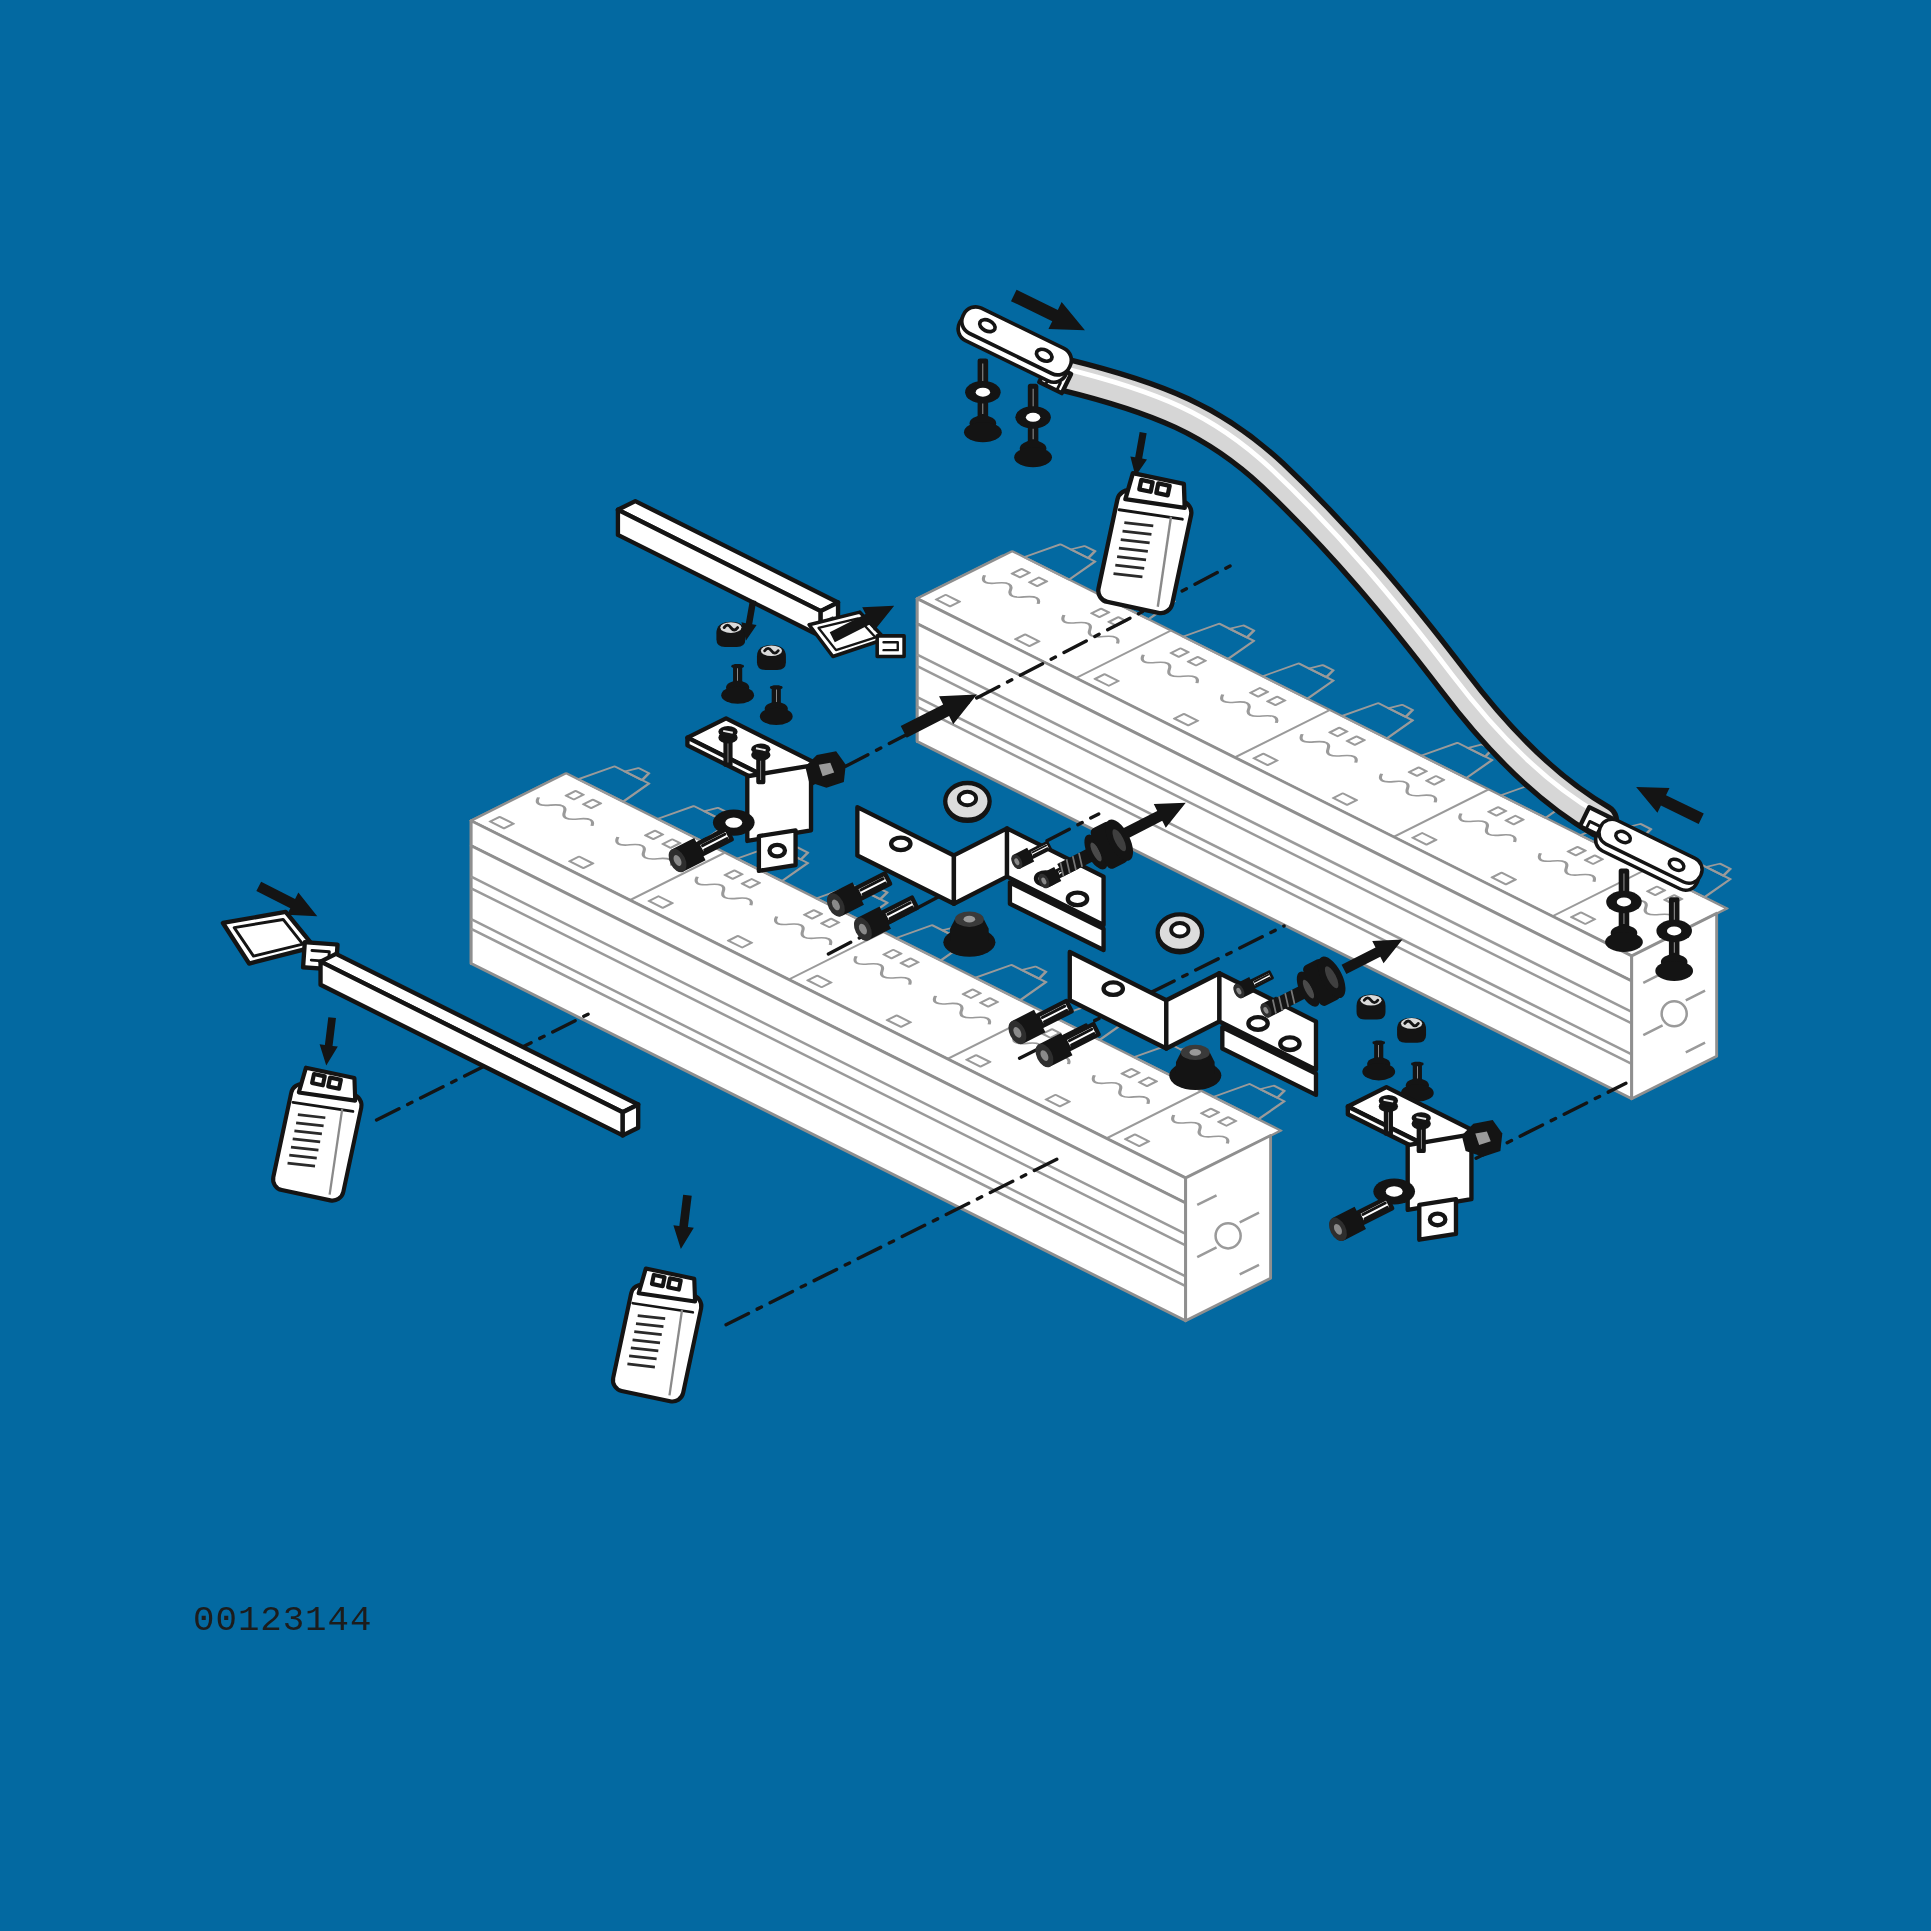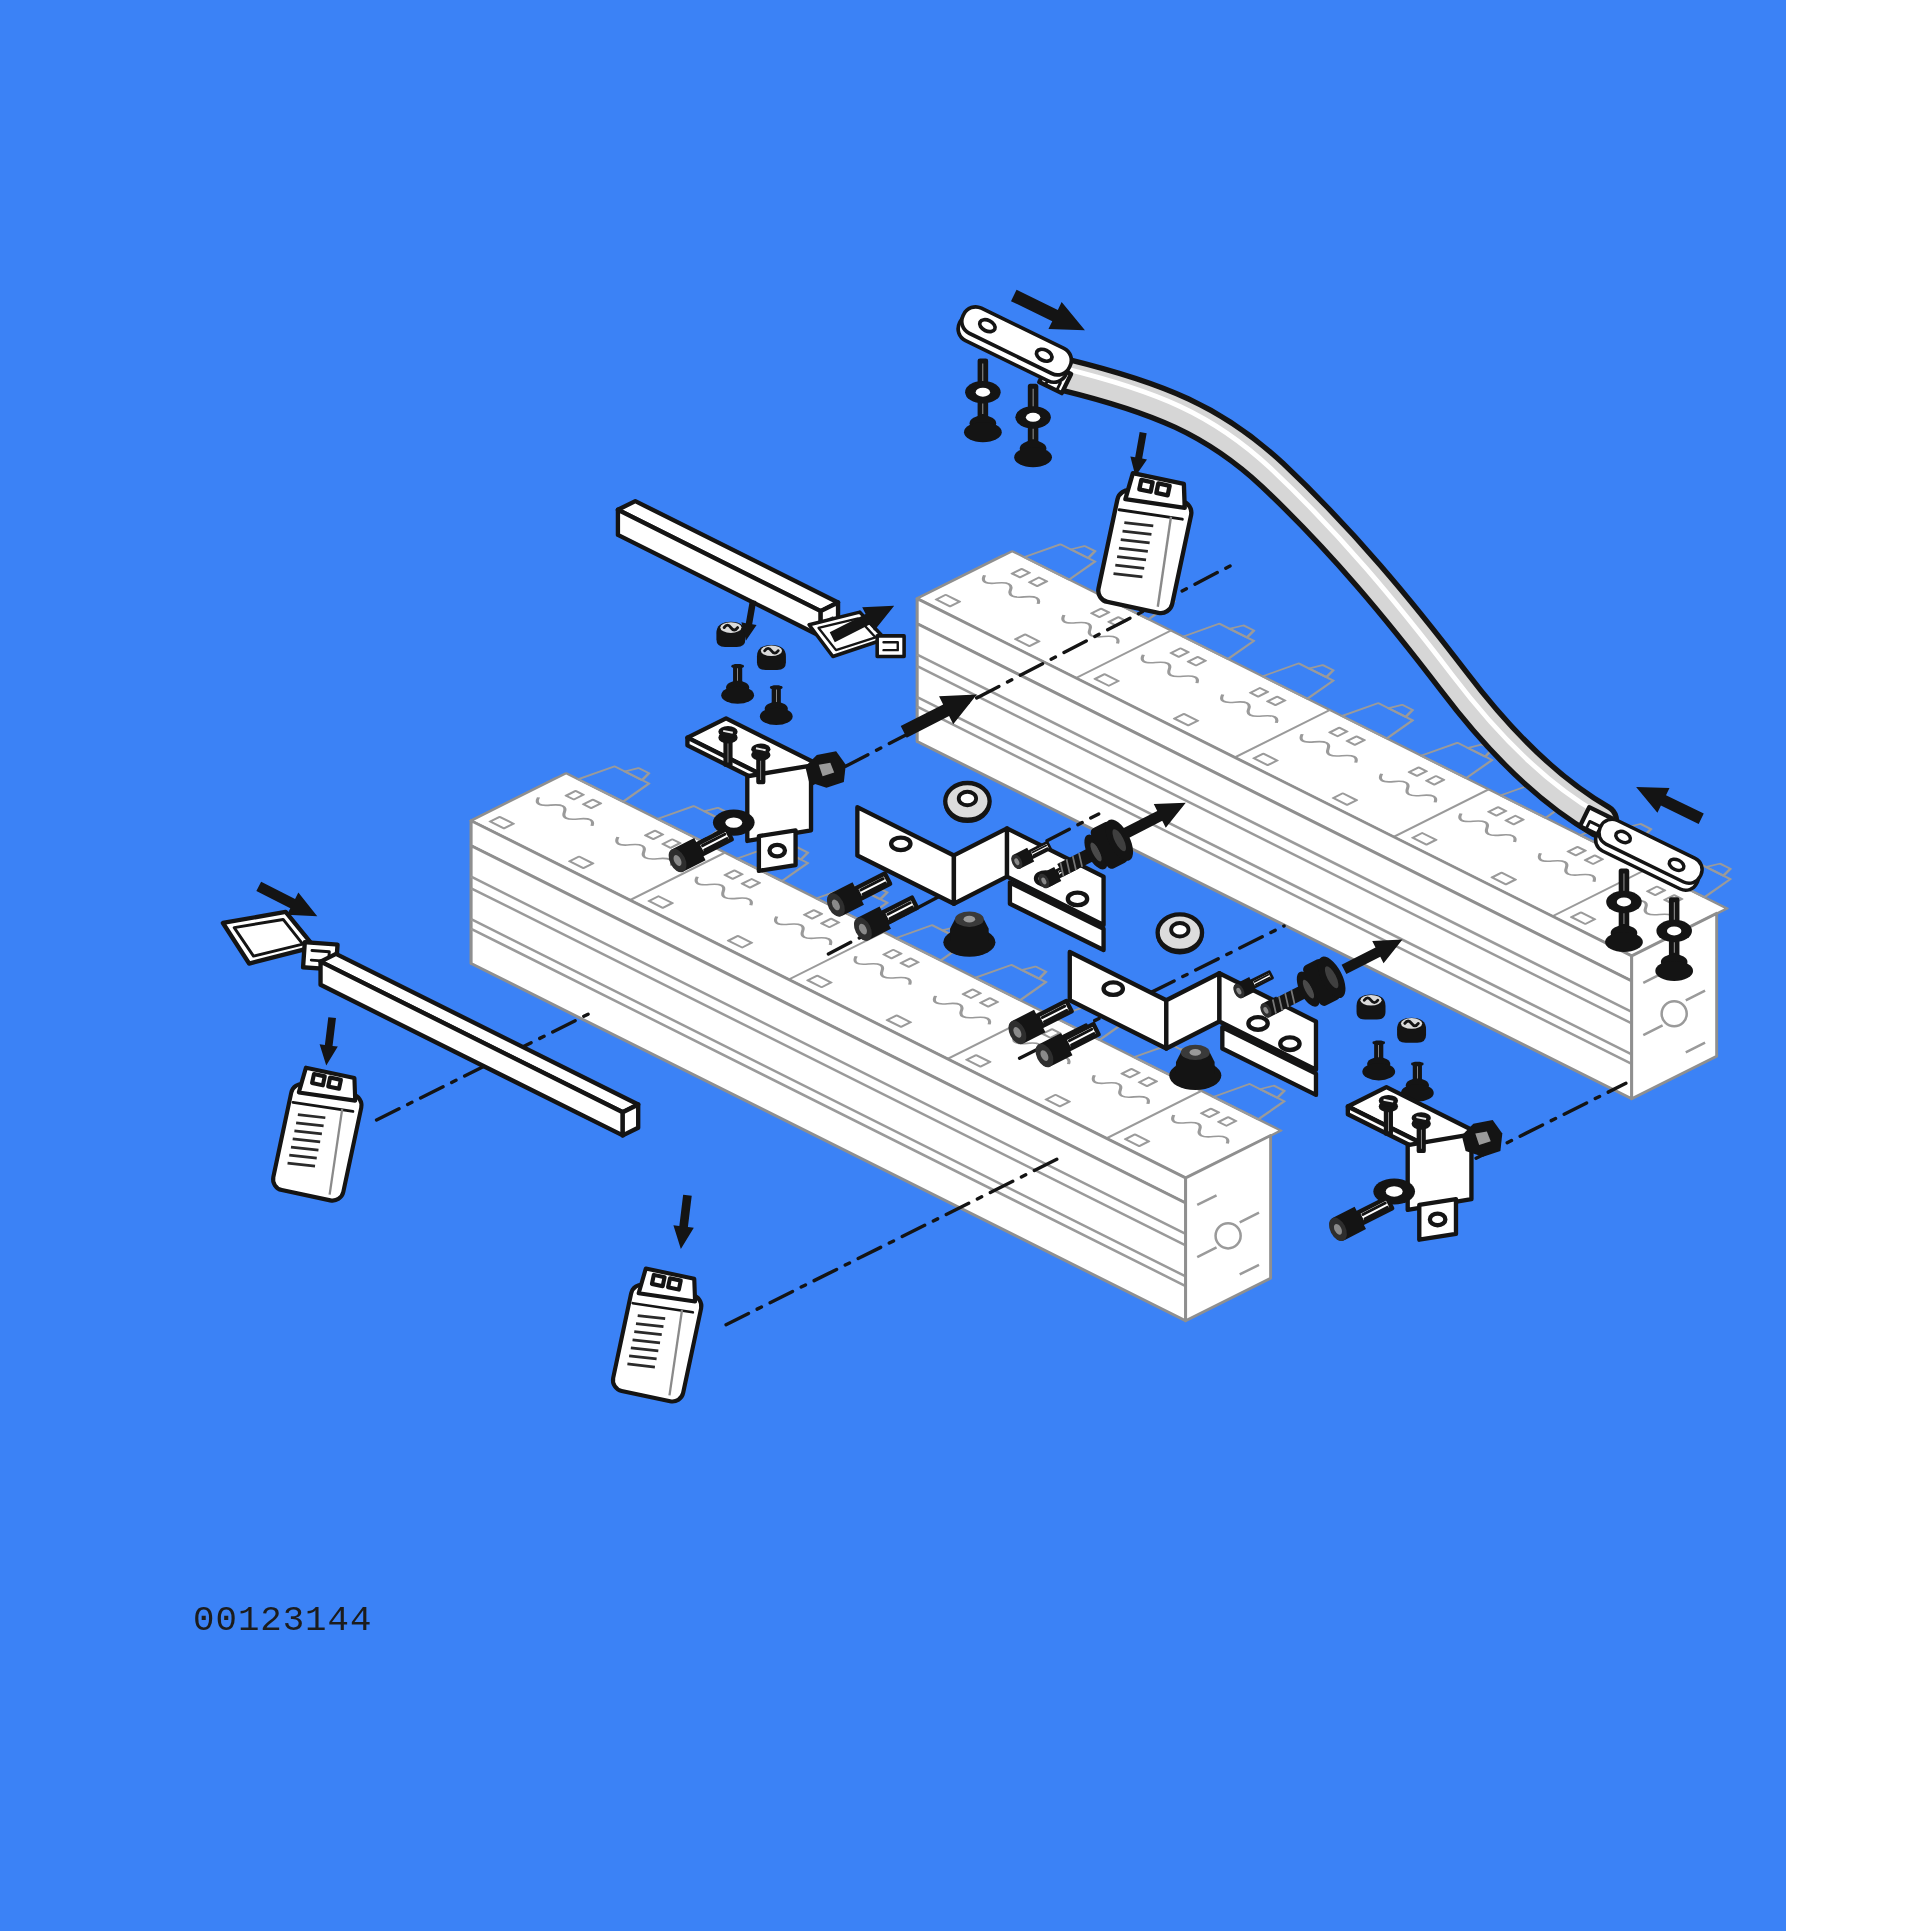--- a/index.html
+++ b/index.html
@@ -1,17 +1,17 @@
 <!DOCTYPE html>
 <html><head>
 <meta charset="utf-8">
 <title>00123144</title>
 <style>
   html,body{margin:0;padding:0;background:#fff;}
-  .stage{position:relative;width:1786px;height:1931px;background:#3b82f6;overflow:hidden;
+  .stage{position:relative;width:1931px;height:1931px;background:#0369a1;overflow:hidden;
          font-family:"Liberation Sans",sans-serif;}
   svg{display:block}
   
   .ol  {stroke:#141414;stroke-width:4.5;stroke-linejoin:round;stroke-linecap:round;fill:#fff;}
   .ol3 {stroke:#141414;stroke-width:3;stroke-linejoin:round;stroke-linecap:round;fill:none;}
   .dk  {fill:#141414;stroke:none;}
   .ry  {stroke:#8f8f8f;stroke-width:3;stroke-linejoin:round;fill:#fff;}
   .ryl {stroke:#9a9a9a;stroke-width:2.6;stroke-linejoin:round;fill:none;}
   .dash{stroke:#141414;stroke-width:3.5;fill:none;stroke-dasharray:26 10 5 10;stroke-linecap:round;}
   .cap {font-family:"Liberation Mono","DejaVu Sans Mono",monospace;font-size:37px;fill:#1c1c1c;letter-spacing:1px;}

